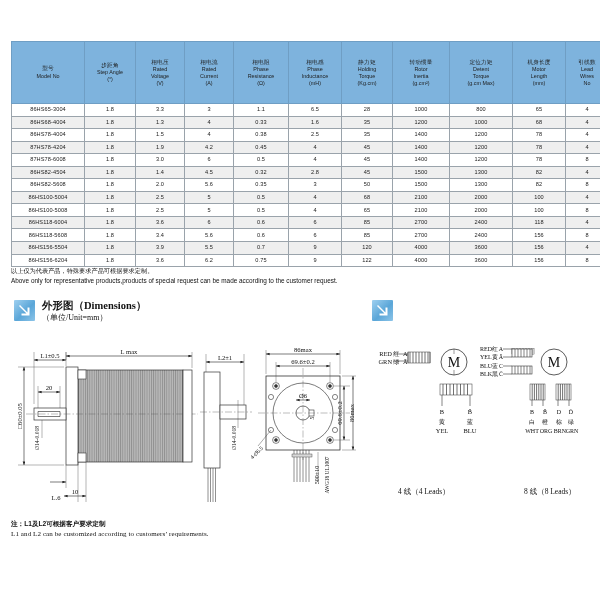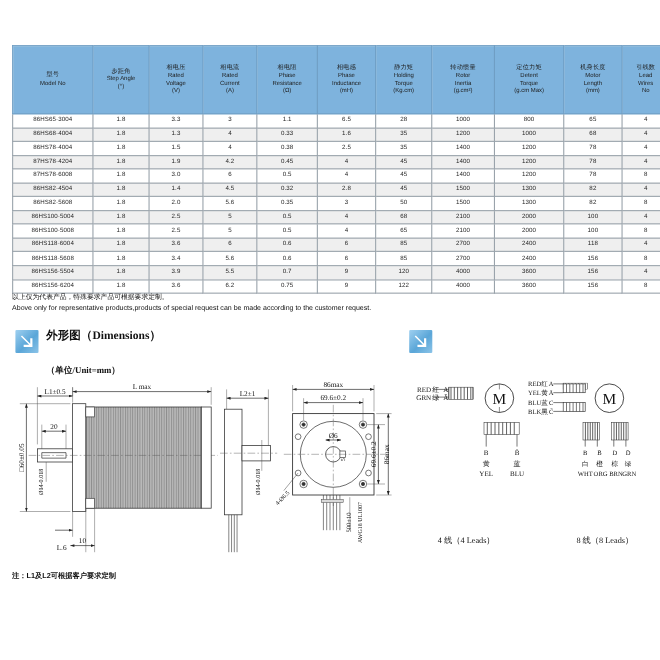--- a/index.html
+++ b/index.html
@@ -66,22 +66,22 @@
   }
   .sec-icon svg { position: absolute; left: 3px; top: 3px; }
   .sec-text { margin-left: 7px; }
   .sec-title {
     font-family: "Liberation Serif", "DejaVu Serif", serif;
     font-size: 10.5px; font-weight: bold; color: #111; white-space: nowrap;
     line-height: 1.15;
   }
   .sec-sub {
     font-family: "Liberation Serif", "DejaVu Serif", serif;
-    font-size: 8px; font-weight: bold; color: #111; white-space: nowrap;
-    margin-top: 19px;
+    font-size: 8px; font-weight: normal; color: #111; white-space: nowrap;
+    margin-top: 0;
   }
   #sec-dim { left: 14px; top: 300px; }
   #sec-wire { left: 372px; top: 300px; }
 
   
   .draw { position: absolute; }
   #dim-draw { left: 8px; top: 342px; width: 350px; height: 180px; }
   #wire-draw { left: 362px; top: 340px; width: 234px; height: 160px; }
   svg { display: block; }
   .leads-caption {
@@ -631,15 +631,16 @@
         </g>
       </g>
     </svg>
   </div>
 
   <div class="leads-caption" id="cap4">4 线（4 Leads）</div>
   <div class="leads-caption" id="cap8">8 线（8 Leads）</div>
 
   <div class="note-block" id="note-bottom">
     <div class="note-cn">注：L1及L2可根据客户要求定制</div>
+    <div class="note-en">L1 and L2 can be customized according to customers’ requirements.</div>
   </div>
 
 </div>
 
 </body></html>

